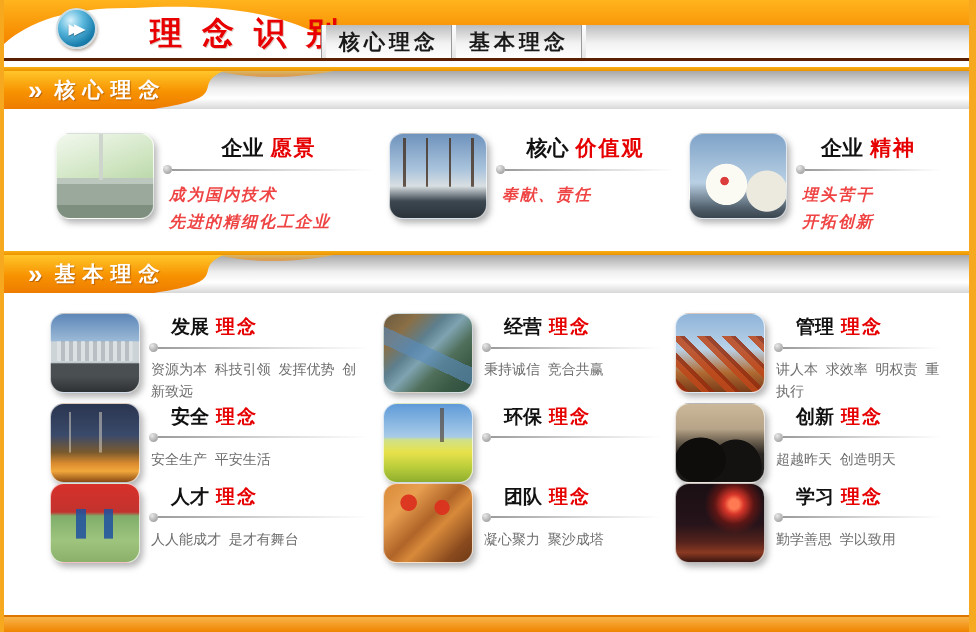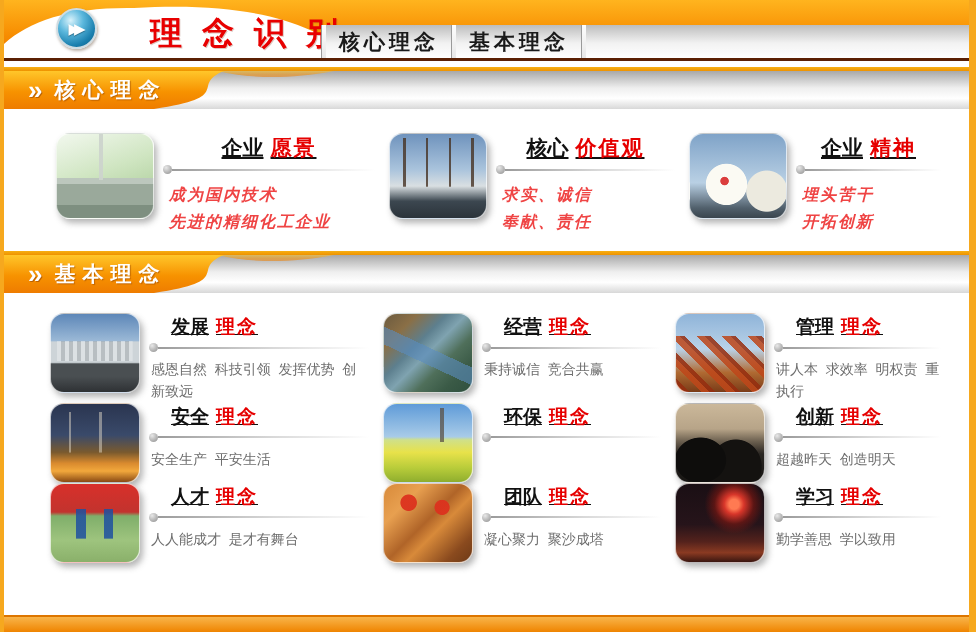--- a/index.html
+++ b/index.html
@@ -47,21 +47,21 @@
   .items-row{display:grid;grid-template-columns:333px 300px 1fr;
              padding:24px 14px 16px 52px;}
   .items-grid{display:grid;grid-template-columns:333px 292px 1fr;
               padding:20px 14px 0 46px;}
   .item{display:flex;gap:9px;padding-right:14px;}
   .photo{flex:0 0 96px;height:84px;border-radius:14px;
          box-shadow:3px 4px 6px rgba(70,70,70,.4);border:1px solid rgba(255,255,255,.7);}
   .items-grid .photo{flex-basis:88px;height:78px;}
   .body{flex:1;min-width:0;padding-top:1px;}
   .title{font-family:"Liberation Serif",serif;font-weight:bold;font-size:21px;color:#111;
-         white-space:nowrap;text-decoration:underline;}
+         white-space:nowrap;}
   .items-row .title{text-align:center;}
   .items-grid .title{font-size:19px;padding-left:22px;}
   .title .ta{color:#e60000;margin-left:7px;letter-spacing:2px;}
   .divider{display:flex;align-items:center;height:9px;margin:3px 0 7px;}
   .divider::before{content:"";width:9px;height:9px;border-radius:50%;flex:0 0 9px;
                    background:radial-gradient(circle at 35% 30%,#e8e8e8,#8c8c8c);}
   .divider::after{content:"";flex:1;height:2px;
                   background:linear-gradient(90deg,#9b9b9b,#d9d9d9 55%,rgba(255,255,255,0));}
   .lines{white-space:pre-wrap;}
   .items-row .lines{font-family:"Liberation Serif",serif;font-weight:bold;font-style:italic;
@@ -172,21 +172,21 @@
       <div class="divider"></div>
       <div class="lines"><div>成为国内技术</div><div>先进的精细化工企业</div></div>
     </div>
   </div>
 
   <div class="item">
     <div class="photo drilling-rigs-photo"></div>
     <div class="body">
       <div class="title"><span class="tp">核心</span><span class="ta">价值观</span></div>
       <div class="divider"></div>
-      <div class="lines"><div>求实、诚信</div><div>奉献、责任</div></div>
+      <div class="lines"><div>奉献、责任</div></div>
     </div>
   </div>
 
   <div class="item">
     <div class="photo spherical-tanks-photo"></div>
     <div class="body">
       <div class="title"><span class="tp">企业</span><span class="ta">精神</span></div>
       <div class="divider"></div>
       <div class="lines"><div>埋头苦干</div><div>开拓创新</div></div>
     </div>
@@ -207,21 +207,21 @@
           <span class="section-title">基本理念</span>
         </div>
       </div>
     </div>
     <div class="items-grid">
   <div class="item">
     <div class="photo office-building-photo"></div>
     <div class="body">
       <div class="title"><span class="tp">发展</span><span class="ta">理念</span></div>
       <div class="divider"></div>
-      <div class="lines"><div>感恩自然  科技引领  发挥优势  创新致远</div></div>
+      <div class="lines"><div>资源为本  科技引领  发挥优势  创新致远</div></div>
     </div>
   </div>
 
   <div class="item">
     <div class="photo industrial-park-photo"></div>
     <div class="body">
       <div class="title"><span class="tp">经营</span><span class="ta">理念</span></div>
       <div class="divider"></div>
       <div class="lines"><div>秉持诚信  竞合共赢</div></div>
     </div>

